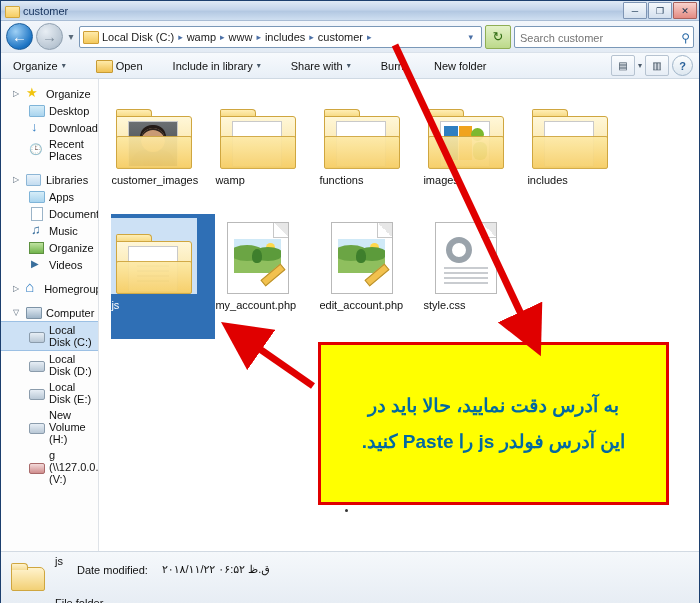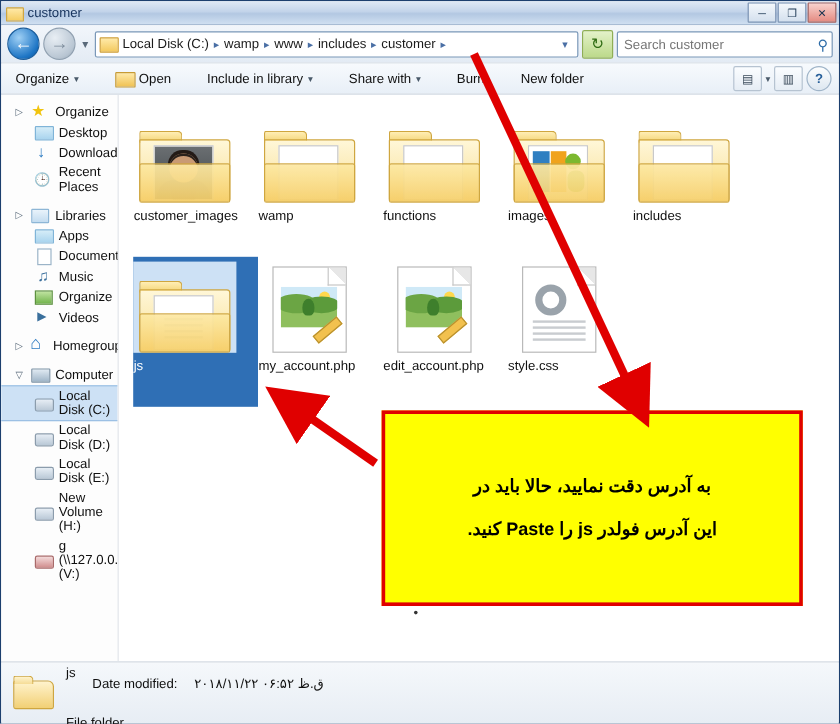--- a/index.html
+++ b/index.html
@@ -235,21 +235,21 @@
     max-width:100px;word-wrap:break-word;
   }
   
   .annot{
     position:absolute;left:317px;top:341px;width:351px;height:163px;
     background:#ffff00;border:3px solid #e00000;box-sizing:border-box;
     display:flex;flex-direction:column;align-items:center;justify-content:center;
     padding:6px 14px;gap:10px;
   }
   .annot p{
-    margin:0;direction:rtl;text-align:center;font-size:15px;font-weight:bold;color:#000000;
+    margin:0;direction:rtl;text-align:center;font-size:19px;font-weight:bold;color:#0369a1;
     line-height:26px;
   }
   .arrow-svg{position:absolute;left:0;top:0;width:700px;height:603px;pointer-events:none;}
   
   .statusbar{
     height:52px;background:linear-gradient(#f5f8fb,#e7edf4);border-top:1px solid #d2dae3;
     display:flex;align-items:center;padding:0 10px;box-sizing:border-box;gap:10px;
   }
   .sb-ico{width:34px;height:30px;position:relative;flex:0 0 auto;}
   .sb-ico:before{

